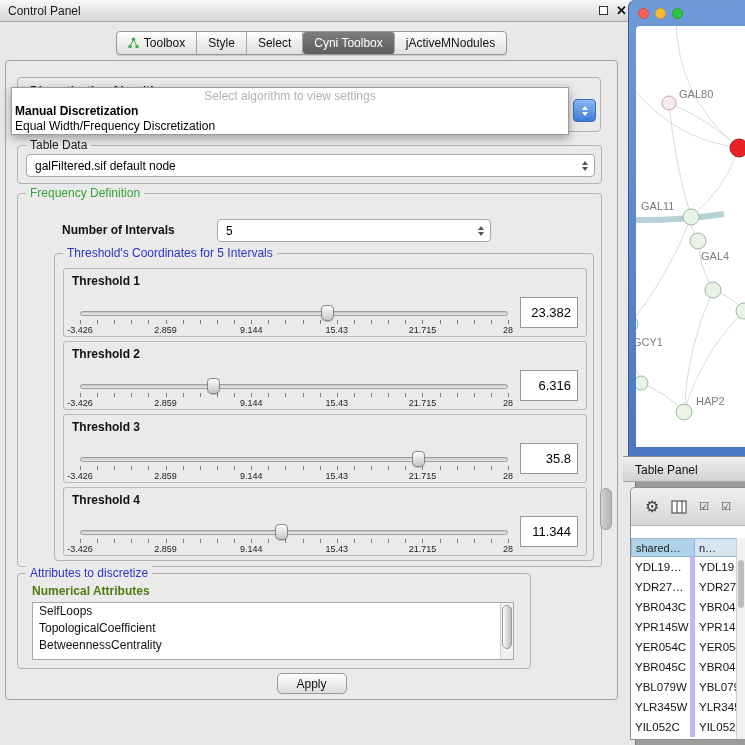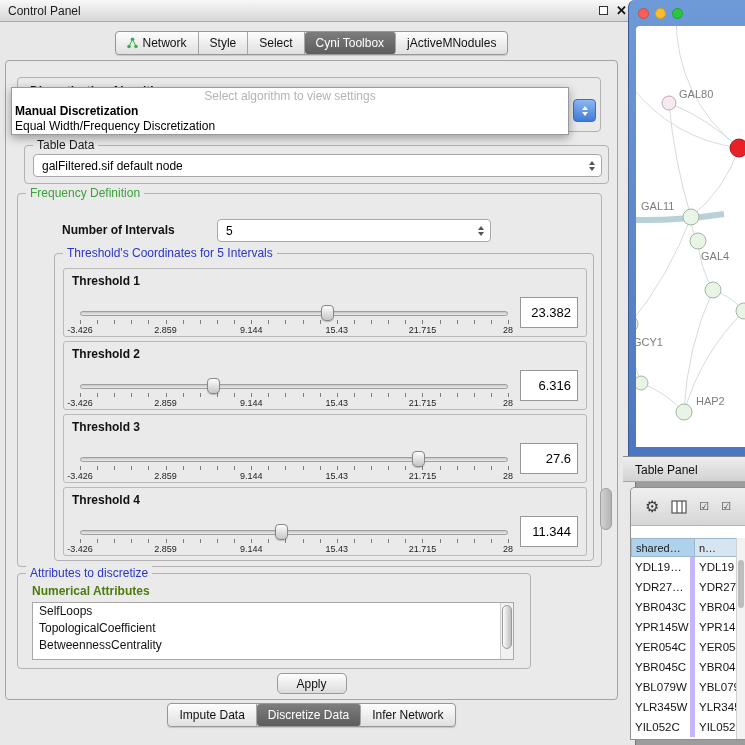--- a/index.html
+++ b/index.html
@@ -47,21 +47,21 @@
   .tri.down-w { border-top:4px solid #fff; }
   .tri.up-g   { border-bottom:4px solid #555; }
   .tri.down-g { border-top:4px solid #555; }
 
   .dropdown-overlay { position:absolute; left:5px; top:26px; width:558px; height:48px;
     background:#fff; border:1px solid #9a9a9a; box-shadow:0 3px 9px rgba(0,0,0,.35); z-index:5; }
   .dd-placeholder { height:16px; line-height:16px; text-align:center; color:#b3b3b3; font-size:12px; }
   .dd-option { height:15px; line-height:15px; padding-left:3px; font-size:12px; color:#000; }
   .dd-option.bold { font-weight:bold; }
 
-  .tabledata-group { left:18px; top:84px; width:585px; height:39px; }
+  .tabledata-group { left:11px; top:84px; width:585px; height:39px; }
   .combo { position:absolute; background:#fff; border:1px solid #a8a8a8; border-radius:4px; }
   .combo .combo-text { position:absolute; left:8px; top:0; font-size:12px; color:#000; line-height:22px; }
   .combo .combo-arrows { position:absolute; right:6px; top:50%; transform:translateY(-50%);
     display:flex; flex-direction:column; align-items:center; gap:2px; }
   .combo.wide { left:8px; top:8px; width:569px; height:23px; }
 
   .interval-group { left:11px; top:132px; width:585px; height:374px; }
   .ni-label { position:absolute; left:44px; top:29px; font-size:12px; font-weight:bold; color:#111; }
   .combo.ni { left:199px; top:25px; width:274px; height:23px; }
 
@@ -160,21 +160,21 @@
     <div class="tabbar" id="top-tabbar">
         <div class="tab">
           <span class="tab-icon">
             <svg width="11" height="12" viewBox="0 0 11 12">
               <path d="M5.5 2.2 L2 9.5 M5.5 2.2 L9 9.5" stroke="#3fae49" stroke-width="1"></path>
               <circle cx="5.5" cy="2.2" r="1.8" fill="#3fae49"></circle>
               <circle cx="2" cy="9.5" r="1.8" fill="#3fae49"></circle>
               <circle cx="9" cy="9.5" r="1.8" fill="#3fae49"></circle>
             </svg>
           </span>
-          <span>Network</span>
+          <span>Toolbox</span>
         </div>
         <div class="tab">
           <span>Style</span>
         </div>
         <div class="tab">
           <span>Select</span>
         </div>
         <div class="tab selected">
           <span>Cyni Toolbox</span>
         </div>
@@ -339,21 +339,21 @@
                 <div class="tick" style="left: 96%;"></div>
                 <div class="tick" style="left: 100%;"></div>
                 <span class="scale-label" style="left: 0%;">-3.426</span>
                 <span class="scale-label" style="left: 20%;">2.859</span>
                 <span class="scale-label" style="left: 40%;">9.144</span>
                 <span class="scale-label" style="left: 60%;">15.43</span>
                 <span class="scale-label" style="left: 80%;">21.715</span>
                 <span class="scale-label" style="left: 100%;">28</span>
                 <div class="slider-thumb" style="left: calc(79% - 6px);"></div>
               </div>
-              <div class="value-box">27.6</div>
+              <div class="value-box">35.8</div>
             </div>
             <div class="threshold-panel" style="top: 233px;">
               <div class="th-label">Threshold 4</div>
               <div class="slider-area">
                 <div class="slider-track"></div>
                 <div class="tick" style="left: 0%;"></div>
                 <div class="tick" style="left: 4%;"></div>
                 <div class="tick" style="left: 8%;"></div>
                 <div class="tick" style="left: 12%;"></div>
                 <div class="tick" style="left: 16%;"></div>
@@ -404,33 +404,20 @@
         <div class="list-scrollbar">
           <div class="list-thumb"></div>
         </div>
       </div>
     </div>
 
     <button class="apply-btn">Apply</button>
     <div class="content-scroll-thumb"></div>
   </div>
 
-  <div class="tab-center" style="top:703px">
-    <div class="tabbar" id="bottom-tabbar">
-        <div class="tab">
-          <span>Impute Data</span>
-        </div>
-        <div class="tab selected">
-          <span>Discretize Data</span>
-        </div>
-        <div class="tab">
-          <span>Infer Network</span>
-        </div>
-      </div>
-  </div>
 </div>
 
 <div class="network-window">
   <div class="traffic-lights">
     <span class="tl red"></span>
     <span class="tl yellow"></span>
     <span class="tl green"></span>
   </div>
   <div class="network-canvas">
     <svg id="network-svg" width="110" height="421" viewBox="0 0 110 421">

